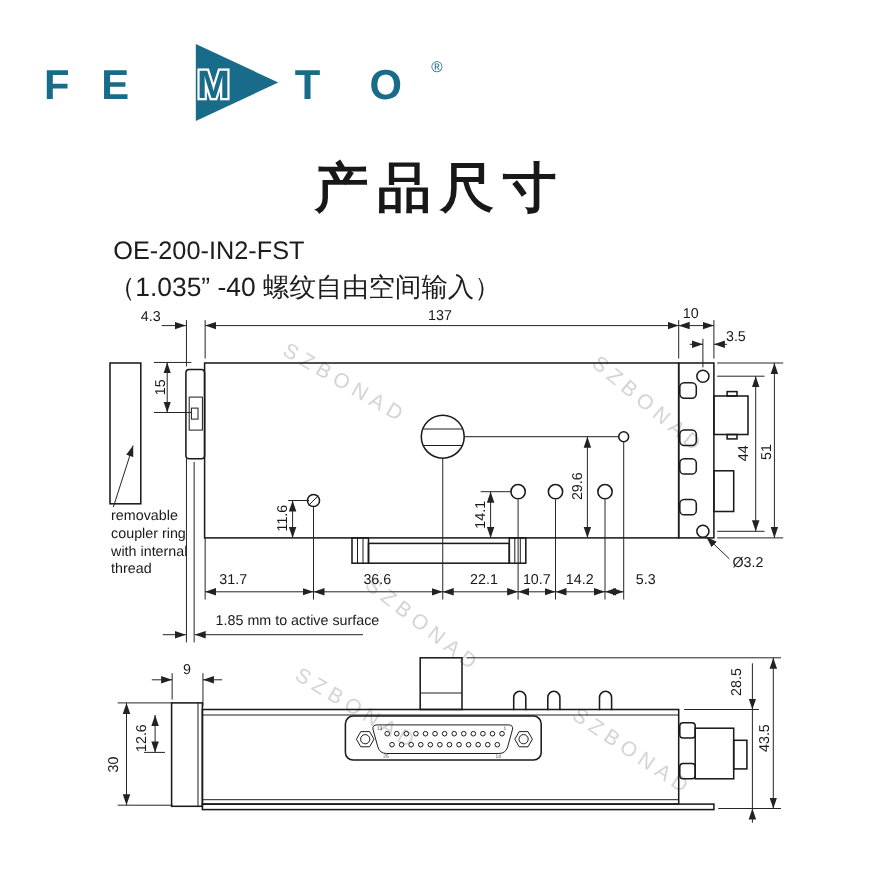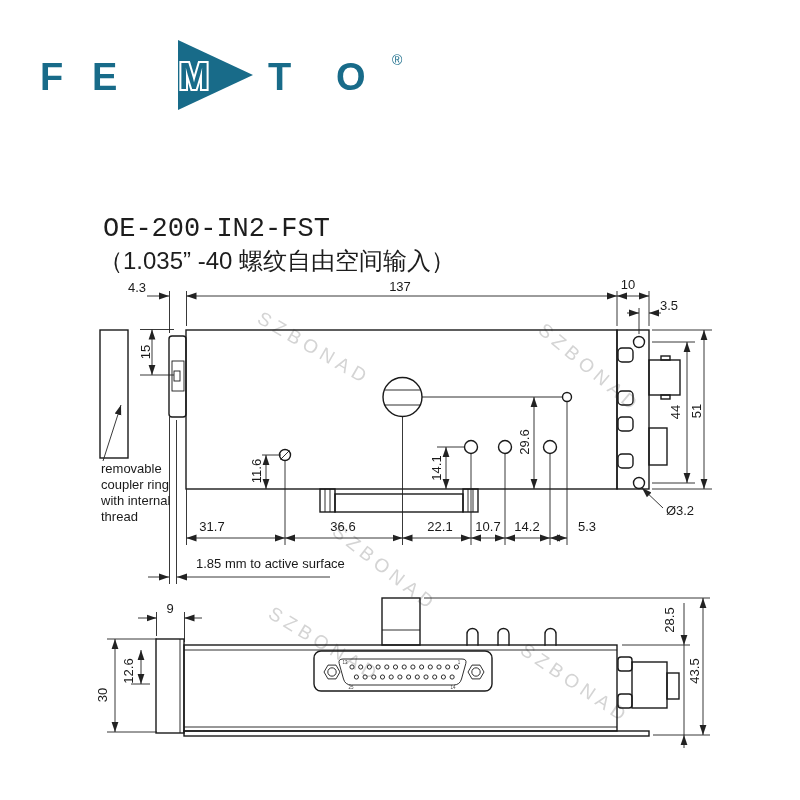--- a/index.html
+++ b/index.html
@@ -1,21 +1,21 @@
 <!DOCTYPE html>
 <html><head>
 <meta charset="utf-8">
 <style>
   html,body{margin:0;padding:0;background:#ffffff;}
   #page{position:relative;width:800px;height:800px;background:#ffffff;overflow:hidden;
         font-family:"Liberation Sans",sans-serif;}
   #logo{position:absolute;left:30px;top:33px;width:390px;height:85px;}
   #title{position:absolute;left:0px;top:138px;width:800px;text-align:center;
          font-size:49px;font-weight:700;letter-spacing:8px;color:#181818;}
-  #model{position:absolute;left:103px;top:214px;font-size:27px;font-weight:500;color:#1d1d1d;font-family:Liberation Mono, monospace;}
+  #model{position:absolute;left:103px;top:214px;font-size:23px;font-weight:500;color:#1d1d1d;}
   #model-note{position:absolute;left:99px;top:245px;font-size:24px;font-weight:500;color:#1d1d1d;}
   #drawing{position:absolute;left:0;top:0;width:800px;height:800px;}
   .obj{stroke:#1a1a1a;stroke-width:1.4;fill:none;stroke-linecap:square;}
   .thin{stroke:#1a1a1a;stroke-width:0.9;fill:none;}
   .dim{stroke:#222222;stroke-width:0.9;fill:none;}
   .dimtxt{font-family:"Liberation Sans",sans-serif;font-size:13px;fill:#1a1a1a;}
   .tiny{font-family:"Liberation Sans",sans-serif;font-size:4.5px;fill:#444;}
   .wm{font-family:"Liberation Sans",sans-serif;font-size:19px;letter-spacing:5px;
       fill:#c2c2c2;opacity:0.7;}
 </style>
@@ -29,20 +29,21 @@
       <text x="10" y="57">F</text>
       <text x="62" y="57">E</text>
       <polygon points="148,7 223,42 148,77" fill="#186b89" stroke="none"></polygon>
       <text x="149" y="56" font-size="36" fill="#186b89" stroke="#ffffff" stroke-width="4" style="paint-order:stroke">M</text>
       <text x="238" y="57">T</text>
       <text x="306" y="57">O</text>
       <text x="362" y="32" font-size="14" font-weight="normal">®</text>
     </g>
   </svg>
 
+  <div id="title">产品尺寸</div>
   <div id="model">OE-200-IN2-FST</div>
   <div id="model-note">（1.035” -40 螺纹自由空间输入）</div>
 
   <svg id="drawing" viewBox="0 0 800 800">
     <defs>
       <marker id="arw" viewBox="0 0 10 8" refX="10" refY="4" markerWidth="10" markerHeight="8" markerUnits="userSpaceOnUse" orient="auto">
         <path d="M10,4 L0,0.6 L0,7.4 Z" fill="#222"></path>
       </marker>
       <marker id="arwS" viewBox="0 0 10 8" refX="10" refY="4" markerWidth="10" markerHeight="8" markerUnits="userSpaceOnUse" orient="auto-start-reverse">
         <path d="M10,4 L0,0.6 L0,7.4 Z" fill="#222"></path>

